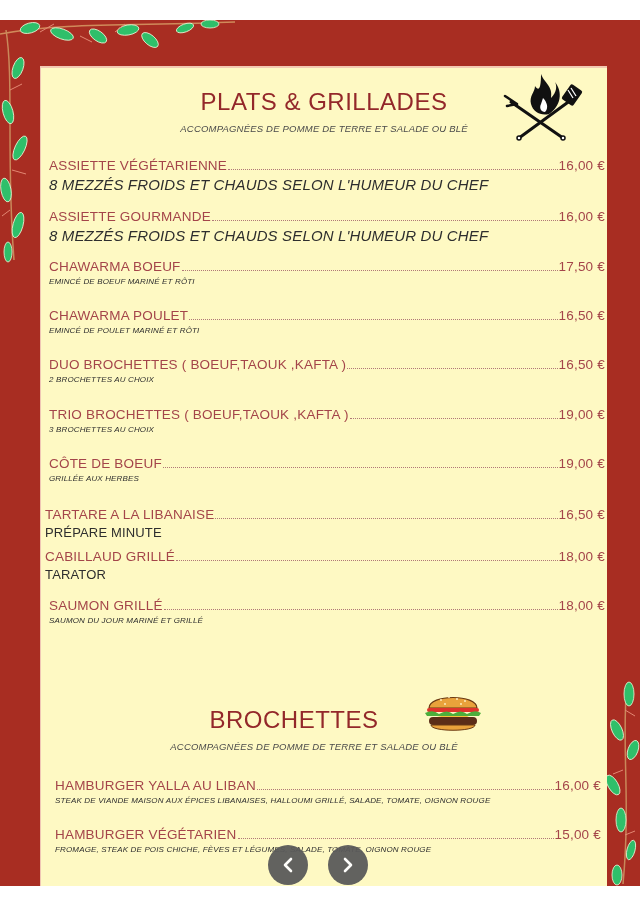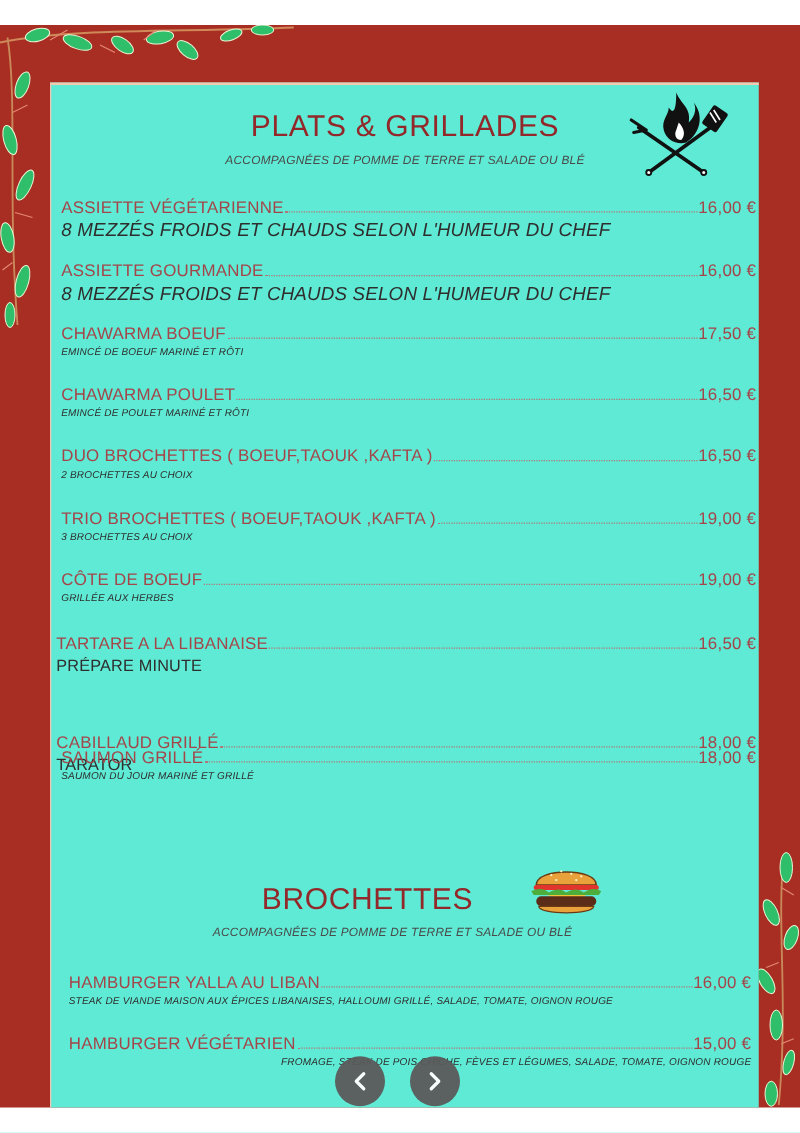--- a/index.html
+++ b/index.html
@@ -5,21 +5,21 @@
     * { margin: 0; padding: 0; box-sizing: border-box; }
     html, body { width: 640px; height: 906px; background: #ffffff; overflow: hidden; }
     body { position: relative; font-family: "Liberation Sans", sans-serif; }
 
     .frame {
       position: absolute; left: 0; top: 20px; width: 640px; height: 866px;
       background: #a82d22;
     }
     .card {
       position: absolute; left: 40px; top: 66px; width: 567px; height: 820px;
-      background: #5eead4;
+      background: #fef9c3;
       border-top: 2px solid #f3c9b2;
       border-left: 1px solid #f0c6b4;
     }
     .vine { position: absolute; pointer-events: none; }
 
     .section-title {
       position: absolute; left: 0; width: 100%;
       text-align: center; color: #93282a; font-size: 24px; letter-spacing: 0.5px;
       font-family: "Liberation Sans", sans-serif;
     }
@@ -191,21 +191,21 @@
 
     <div class="item" style="top:439px;left:4px;">
       <div class="item-row">
           <span class="item-name">TARTARE A LA LIBANAISE</span>
           <span class="item-dots"></span>
           <span class="item-price">16,50 €</span>
         </div>
       <div class="item-desc upright">PRÉPARE MINUTE</div>
     </div>
 
-    <div class="item" style="top:481px;left:4px;margin-top:37px;">
+    <div class="item" style="top:481px;left:4px;">
       <div class="item-row">
           <span class="item-name">CABILLAUD GRILLÉ</span>
           <span class="item-dots"></span>
           <span class="item-price">18,00 €</span>
         </div>
       <div class="item-desc upright">TARATOR</div>
     </div>
 
     <div class="item" style="top:530px;">
       <div class="item-row">
@@ -239,21 +239,21 @@
 
     <div class="item" style="top:710px;left:14px;right:6px;">
       <div class="item-row">
           <span class="item-name">HAMBURGER YALLA AU LIBAN</span>
           <span class="item-dots"></span>
           <span class="item-price">16,00 €</span>
         </div>
       <div class="item-desc small">STEAK DE VIANDE MAISON AUX ÉPICES LIBANAISES, HALLOUMI GRILLÉ, SALADE, TOMATE, OIGNON ROUGE</div>
     </div>
 
-    <div class="item" style="top:759px;left:14px;right:6px;text-align:right;">
+    <div class="item" style="top:759px;left:14px;right:6px;">
       <div class="item-row">
           <span class="item-name">HAMBURGER VÉGÉTARIEN</span>
           <span class="item-dots"></span>
           <span class="item-price">15,00 €</span>
         </div>
       <div class="item-desc small">FROMAGE, STEAK DE POIS CHICHE, FÈVES ET LÉGUMES, SALADE, TOMATE, OIGNON ROUGE</div>
     </div>
   </div>
 </div>
 

